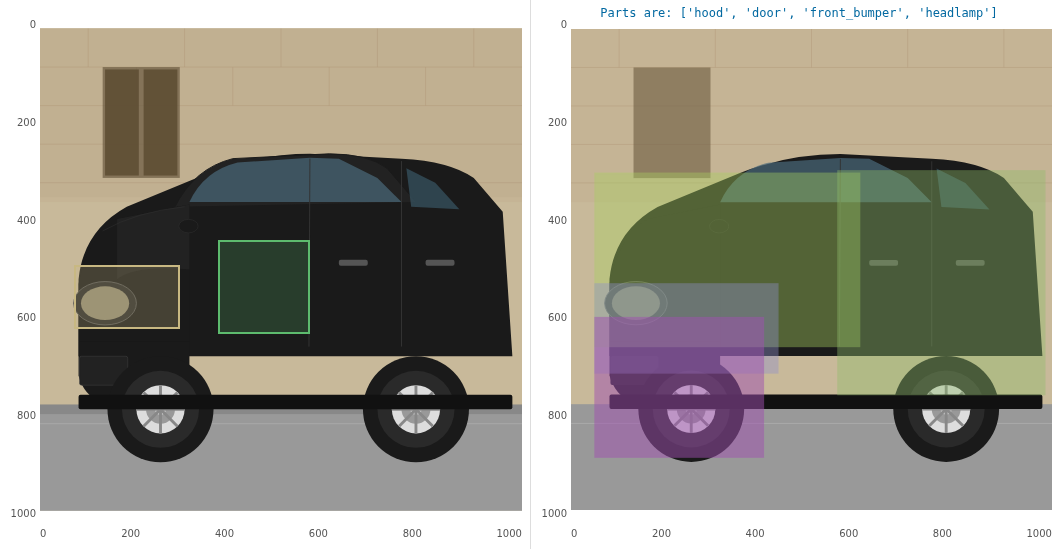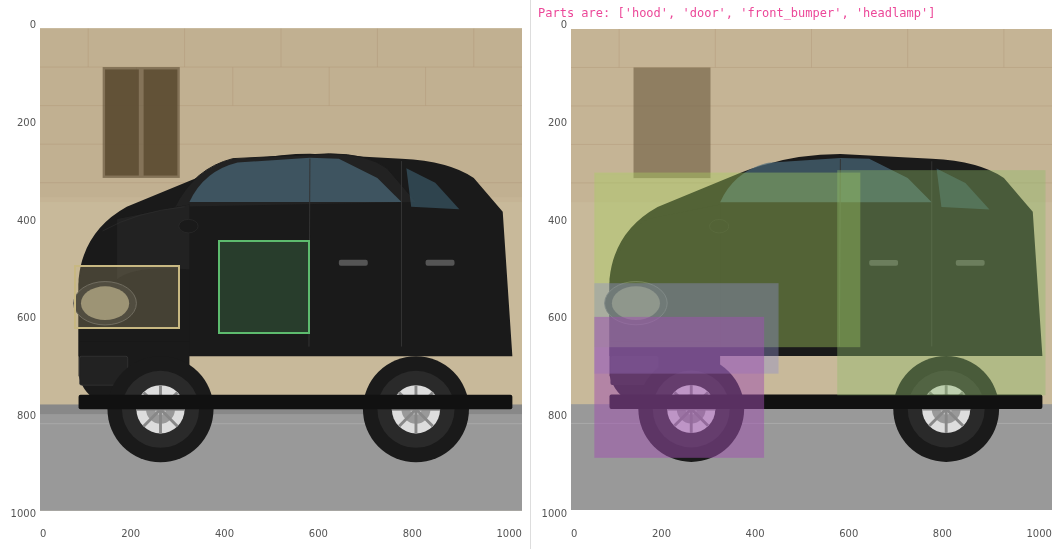--- a/index.html
+++ b/index.html
@@ -12,23 +12,23 @@
       overflow: hidden;
       display: flex;
       flex-direction: column;
     }
 
     .top-label {
       position: absolute;
       top: 6px;
       left: 530px;
       right: 0;
-      text-align: left;
+      text-align: center;
       font-size: 12px;
-      color: #ec4899;
+      color: #0369a1;
       font-family: monospace;
       padding-left: 8px;
     }
 
     .plots-container {
       display: flex;
       flex-direction: row;
       width: 1060px;
       height: 549px;
       position: relative;

